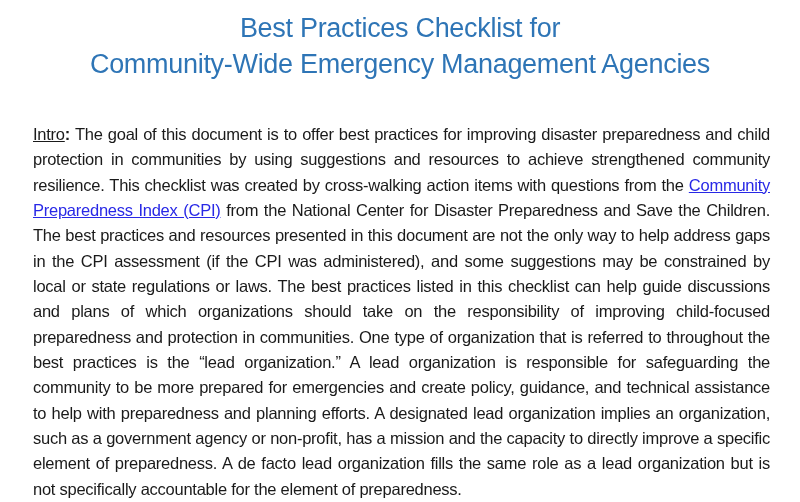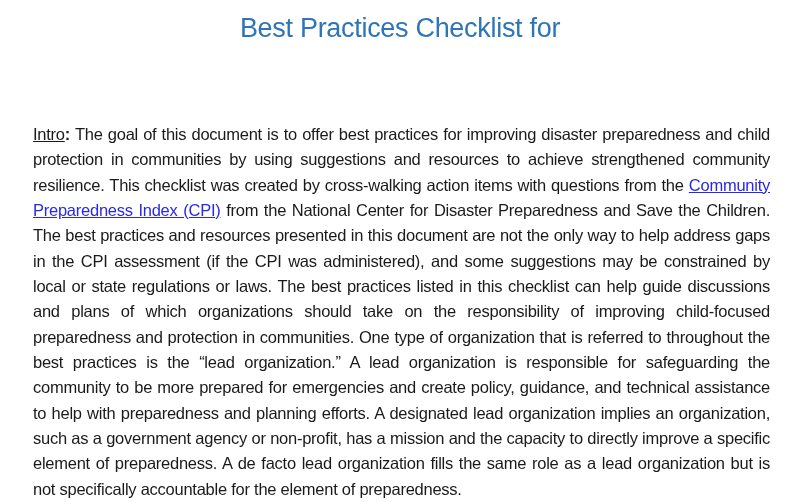--- a/index.html
+++ b/index.html
@@ -46,17 +46,17 @@
     color: #2828E6;
     text-decoration: underline;
     cursor: pointer;
   }
 </style>
 </head>
 <body>
 
 <div class="page">
 
-  <h1 class="doc-title"><span>Best Practices Checklist for</span><br></h1>
+  <h1 class="doc-title"><span>Best Practices Checklist for</span><br><span>Community-Wide Emergency Management Agencies</span></h1>
 
   <p class="intro-paragraph"><span class="intro-label">Intro</span><span class="intro-colon">:</span><span> The goal of this document is to offer best practices for improving disaster preparedness and child protection in communities by using suggestions and resources to achieve strengthened community resilience. This checklist was created by cross-walking action items with questions from the </span><a class="cpi-link">Community Preparedness Index (CPI)</a><span> from the National Center for Disaster Preparedness and Save the Children. The best practices and resources presented in this document are not the only way to help address gaps in the CPI assessment (if the CPI was administered), and some suggestions may be constrained by local or state regulations or laws. The best practices listed in this checklist can help guide discussions and plans of which organizations should take on the responsibility of improving child-focused preparedness and protection in communities. One type of organization that is referred to throughout the best practices is the “lead organization.” A lead organization is responsible for safeguarding the community to be more prepared for emergencies and create policy, guidance, and technical assistance to help with preparedness and planning efforts. A designated lead organization implies an organization, such as a government agency or non-profit, has a mission and the capacity to directly improve a specific element of preparedness. A de facto lead organization fills the same role as a lead organization but is not specifically accountable for the element of preparedness.</span></p>
 
 </div>
 
 </body></html>

